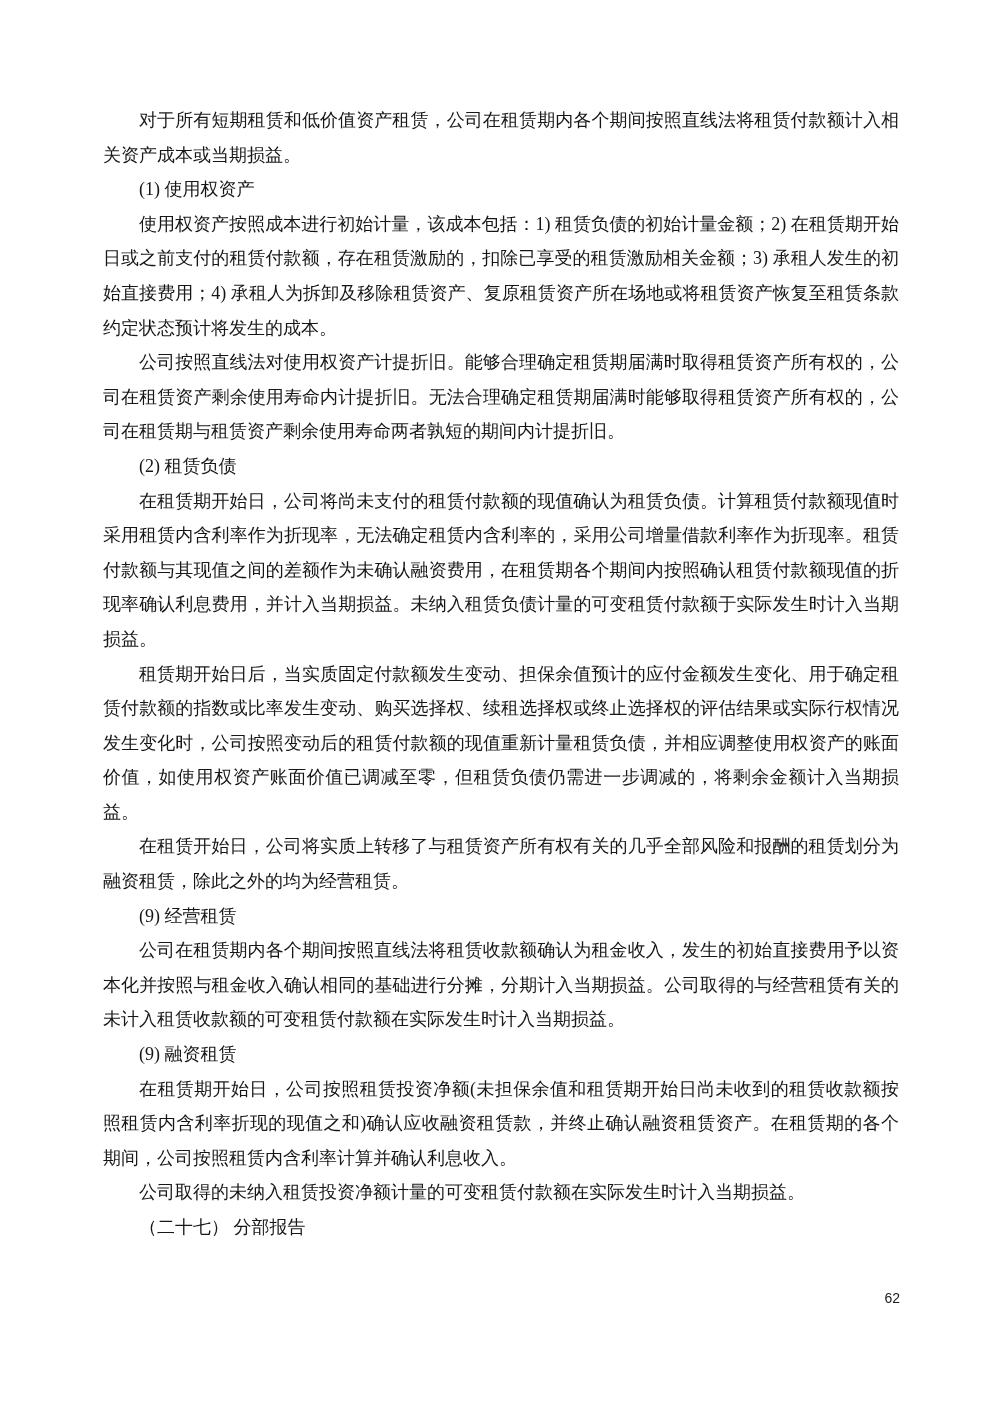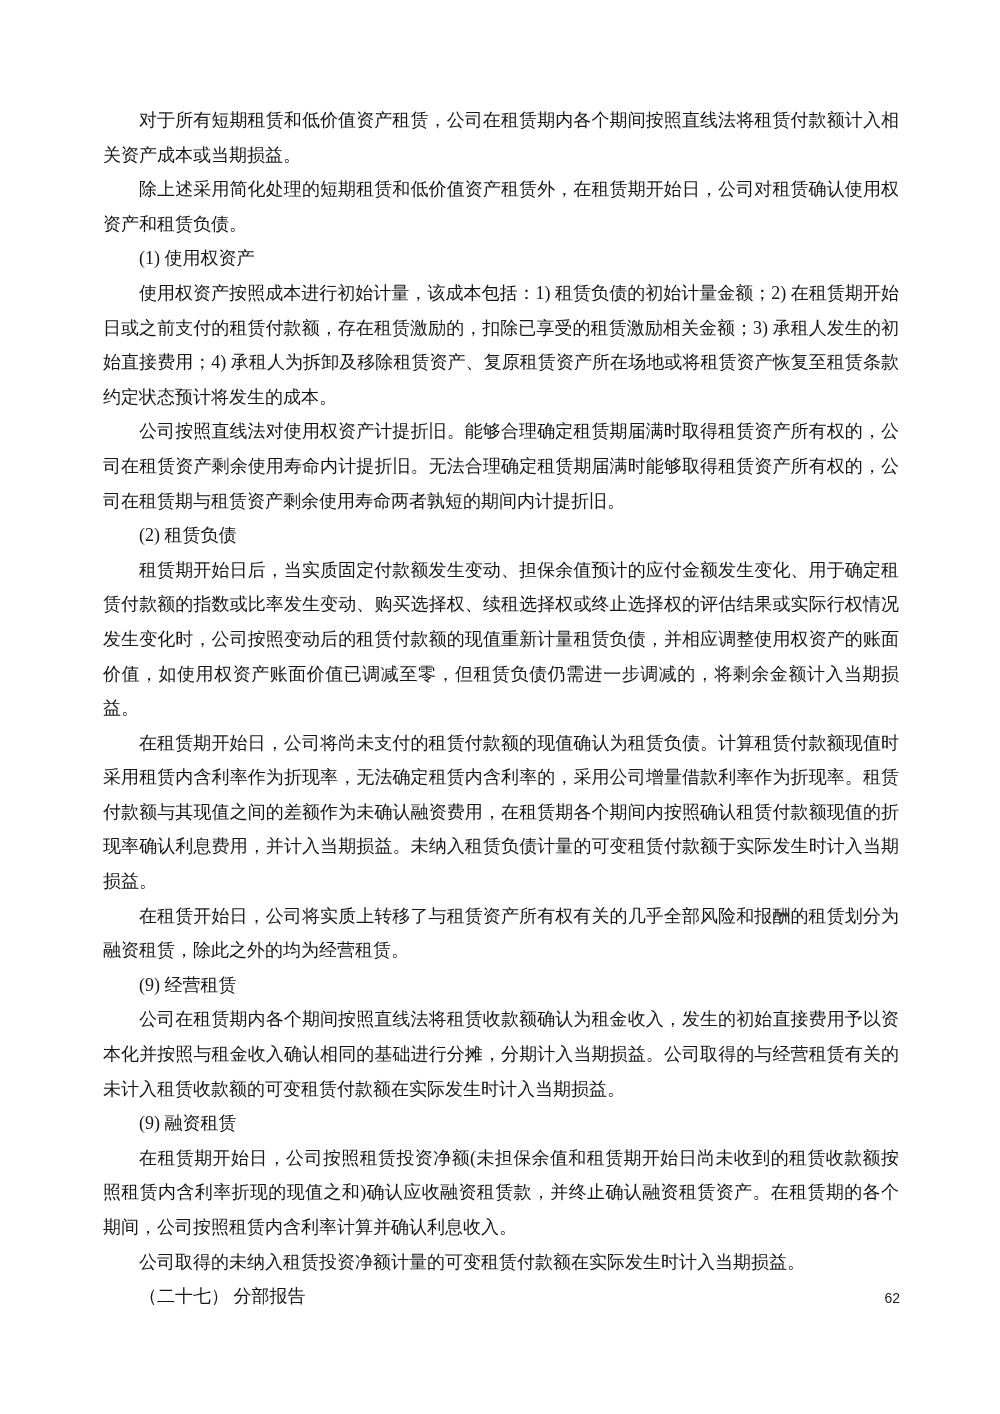--- a/index.html
+++ b/index.html
@@ -42,27 +42,26 @@
     color: #1a1a1a;
     font-family: "Liberation Sans", "DejaVu Sans", sans-serif;
   }
 </style>
 </head>
 <body>
 
 <div class="page">
   <div class="doc-body">
       <p class="para">对于所有短期租赁和低价值资产租赁，公司在租赁期内各个期间按照直线法将租赁付款额计入相关资产成本或当期损益。</p>
-      <p class="para">除上述采用简化处理的短期租赁和低价值资产租赁外，在租赁期开始日，公司对租赁确认使用权资产和租赁负债。</p>
       <p class="para">(1) 使用权资产</p>
       <p class="para">使用权资产按照成本进行初始计量，该成本包括：1) 租赁负债的初始计量金额；2) 在租赁期开始日或之前支付的租赁付款额，存在租赁激励的，扣除已享受的租赁激励相关金额；3) 承租人发生的初始直接费用；4) 承租人为拆卸及移除租赁资产、复原租赁资产所在场地或将租赁资产恢复至租赁条款约定状态预计将发生的成本。</p>
       <p class="para">公司按照直线法对使用权资产计提折旧。能够合理确定租赁期届满时取得租赁资产所有权的，公司在租赁资产剩余使用寿命内计提折旧。无法合理确定租赁期届满时能够取得租赁资产所有权的，公司在租赁期与租赁资产剩余使用寿命两者孰短的期间内计提折旧。</p>
       <p class="para">(2) 租赁负债</p>
+      <p class="para">在租赁期开始日，公司将尚未支付的租赁付款额的现值确认为租赁负债。计算租赁付款额现值时采用租赁内含利率作为折现率，无法确定租赁内含利率的，采用公司增量借款利率作为折现率。租赁付款额与其现值之间的差额作为未确认融资费用，在租赁期各个期间内按照确认租赁付款额现值的折现率确认利息费用，并计入当期损益。未纳入租赁负债计量的可变租赁付款额于实际发生时计入当期损益。</p>
       <p class="para">租赁期开始日后，当实质固定付款额发生变动、担保余值预计的应付金额发生变化、用于确定租赁付款额的指数或比率发生变动、购买选择权、续租选择权或终止选择权的评估结果或实际行权情况发生变化时，公司按照变动后的租赁付款额的现值重新计量租赁负债，并相应调整使用权资产的账面价值，如使用权资产账面价值已调减至零，但租赁负债仍需进一步调减的，将剩余金额计入当期损益。</p>
-      <p class="para">在租赁期开始日，公司将尚未支付的租赁付款额的现值确认为租赁负债。计算租赁付款额现值时采用租赁内含利率作为折现率，无法确定租赁内含利率的，采用公司增量借款利率作为折现率。租赁付款额与其现值之间的差额作为未确认融资费用，在租赁期各个期间内按照确认租赁付款额现值的折现率确认利息费用，并计入当期损益。未纳入租赁负债计量的可变租赁付款额于实际发生时计入当期损益。</p>
       <p class="para">在租赁开始日，公司将实质上转移了与租赁资产所有权有关的几乎全部风险和报酬的租赁划分为融资租赁，除此之外的均为经营租赁。</p>
       <p class="para">(9) 经营租赁</p>
       <p class="para">公司在租赁期内各个期间按照直线法将租赁收款额确认为租金收入，发生的初始直接费用予以资本化并按照与租金收入确认相同的基础进行分摊，分期计入当期损益。公司取得的与经营租赁有关的未计入租赁收款额的可变租赁付款额在实际发生时计入当期损益。</p>
       <p class="para">(9) 融资租赁</p>
       <p class="para">在租赁期开始日，公司按照租赁投资净额(未担保余值和租赁期开始日尚未收到的租赁收款额按照租赁内含利率折现的现值之和)确认应收融资租赁款，并终止确认融资租赁资产。在租赁期的各个期间，公司按照租赁内含利率计算并确认利息收入。</p>
       <p class="para">公司取得的未纳入租赁投资净额计量的可变租赁付款额在实际发生时计入当期损益。</p>
       <p class="para">（二十七） 分部报告</p>
     </div>
   <div class="page-footer">62</div>
 </div>

